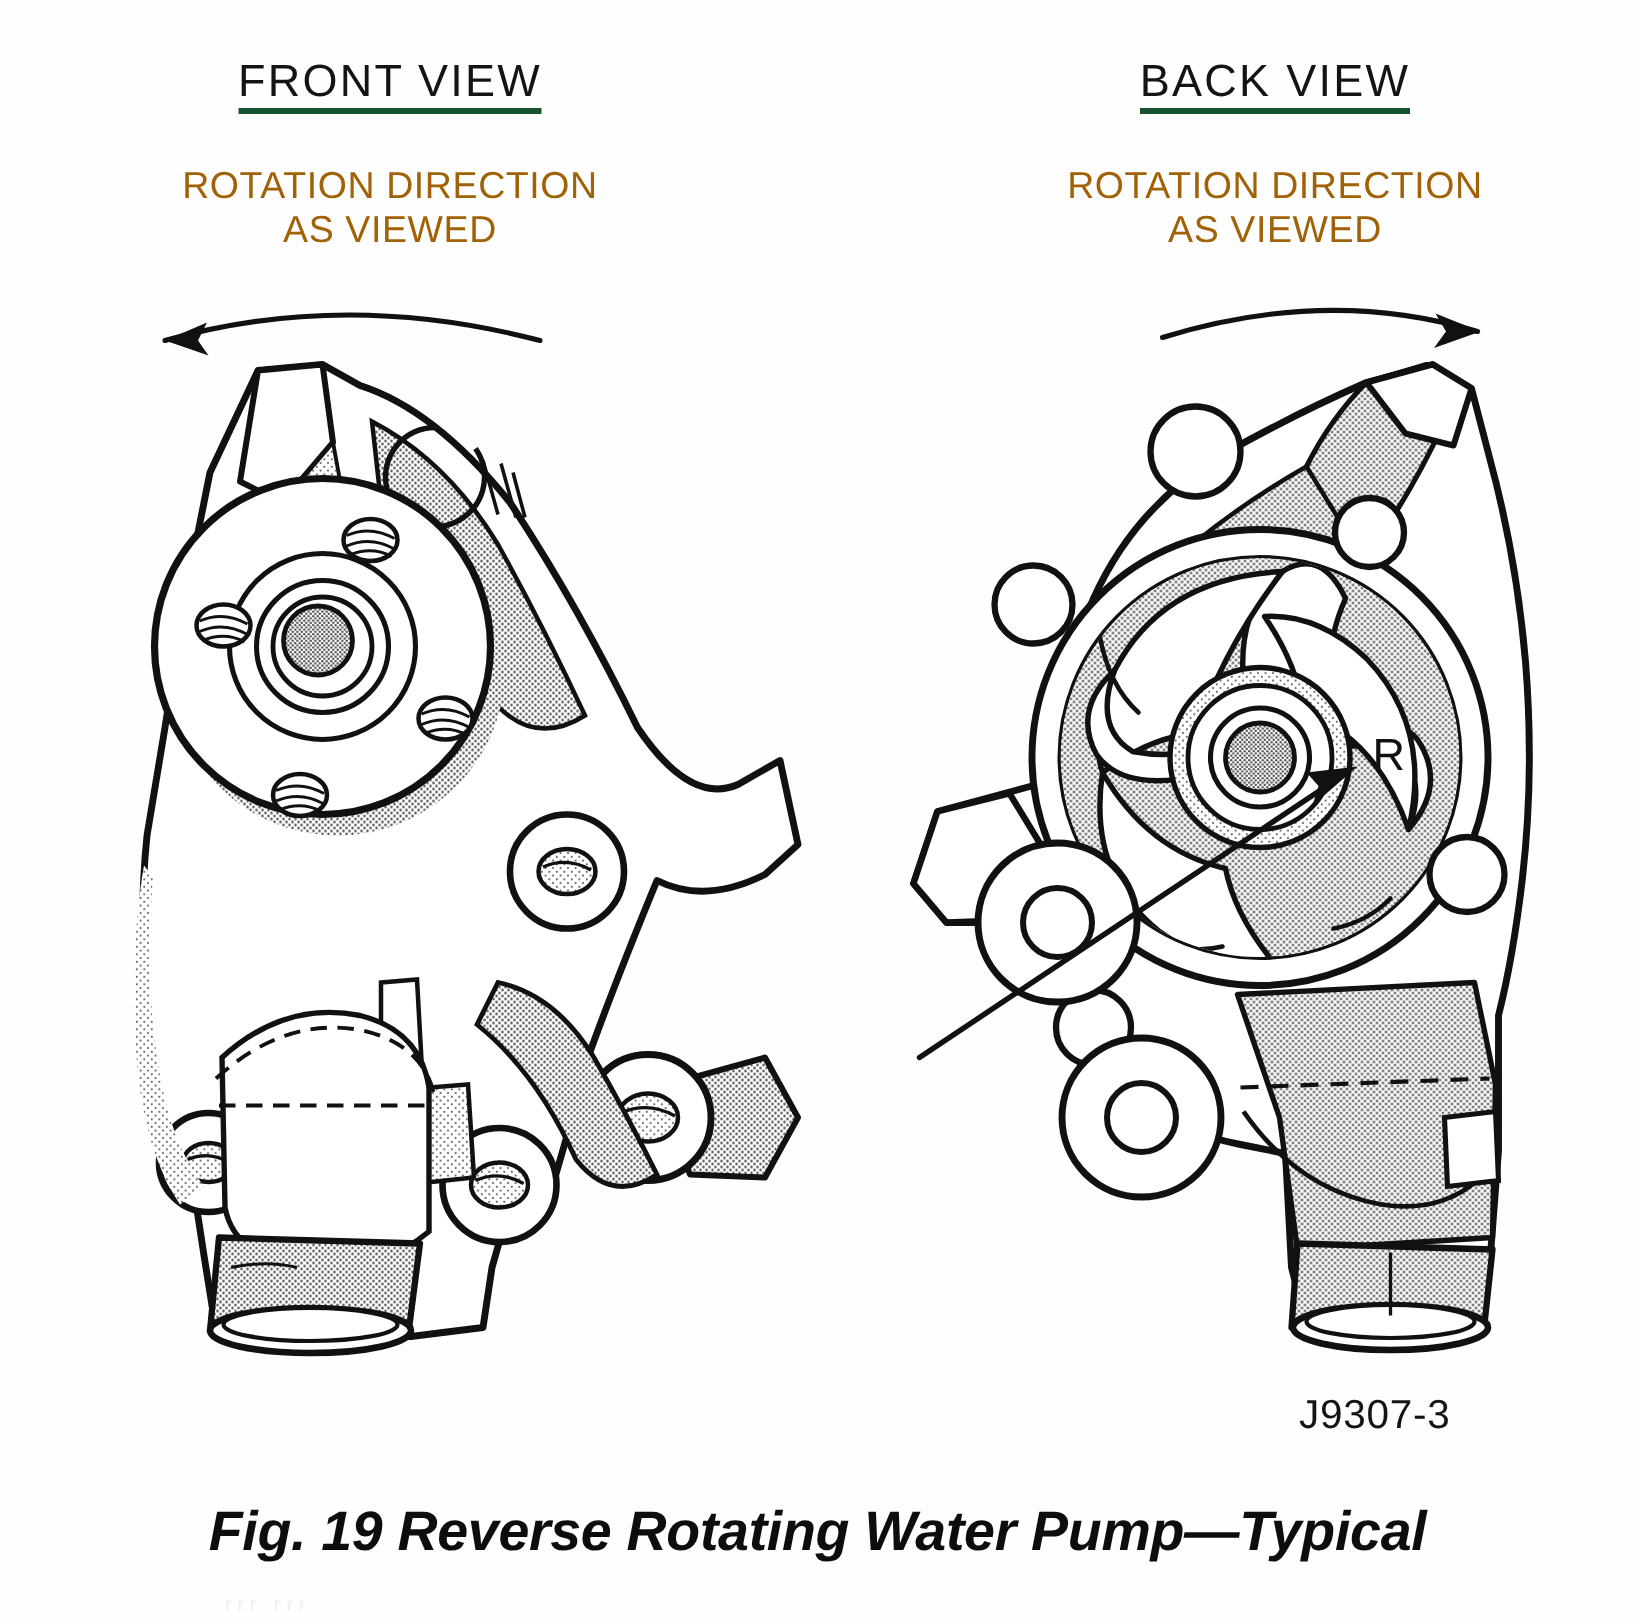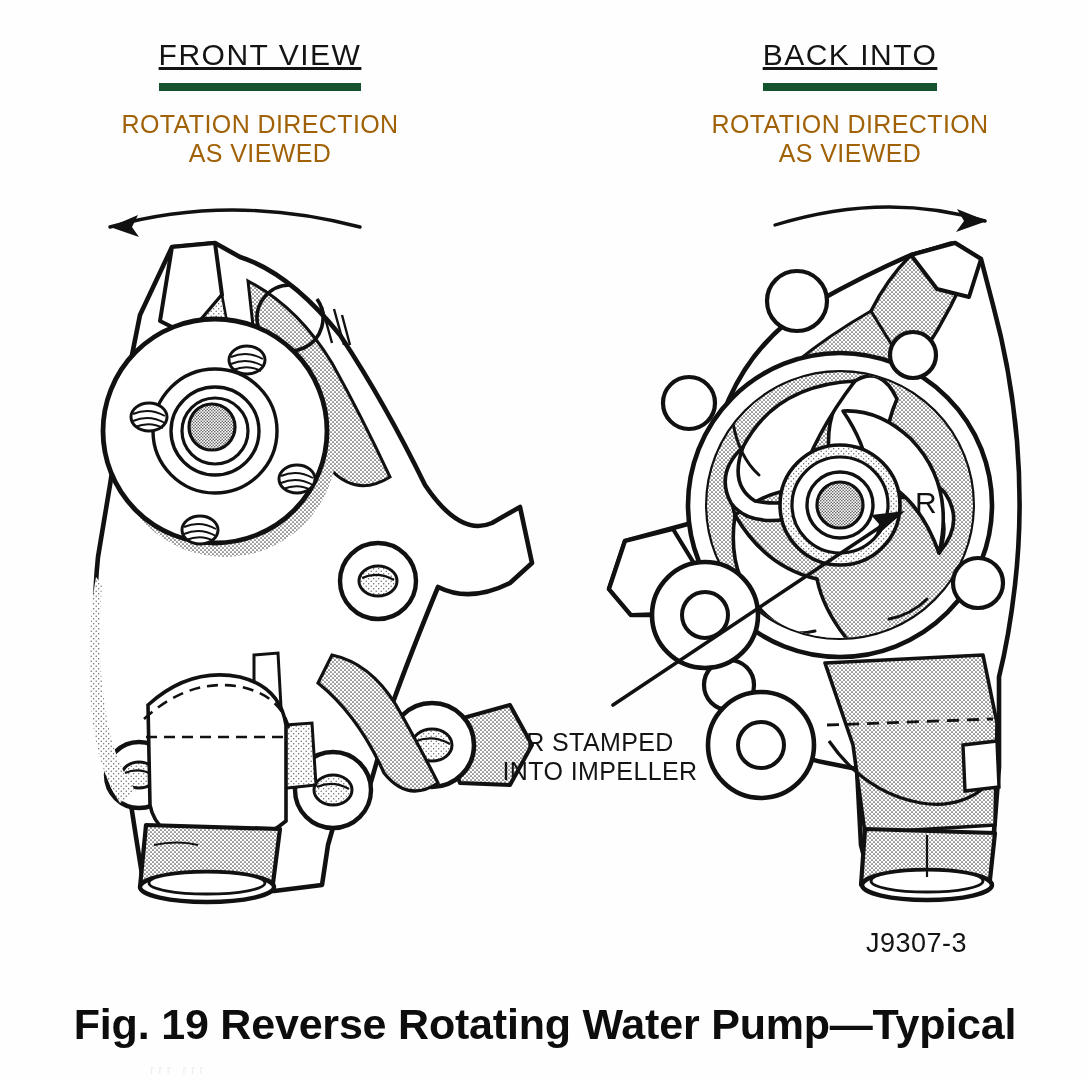--- a/index.html
+++ b/index.html
@@ -29,23 +29,22 @@
     text-align: center;
     font-family: "Liberation Sans", sans-serif;
     font-size: 30px;
     letter-spacing: 1.5px;
     font-weight: 400;
     color: #141414;
     white-space: nowrap;
   }
   .view-title .ul {
     display: inline-block;
-    border-bottom: 8px solid #14532d;
-    padding-bottom: 11px;
-    text-decoration: underline;
+    border-bottom: 4px solid #14532d;
+    padding-bottom: 0;
   }
 
   .rot-label {
     position: absolute;
     text-align: center;
     font-size: 25px;
     letter-spacing: 0.4px;
     line-height: 1.15;
     color: #a16207;
     white-space: nowrap;
@@ -67,22 +66,23 @@
     letter-spacing: 0.5px;
     color: #141414;
     white-space: nowrap;
   }
 
   .fig-caption {
     position: absolute;
     left: 0;
     right: 0;
     text-align: center;
-    font-size: 43px;
+    font-size: 37px;
     font-weight: bold;
+    font-style: italic;
     letter-spacing: -0.2px;
     color: #0d0d0d;
     white-space: nowrap;
   }
 
   .ghost {
     position: absolute;
     font-size: 13px;
     color: #eeeeee;
     letter-spacing: 4px;
@@ -100,21 +100,21 @@
   <div class="view-title" style="left:60px; top:38px; width:400px;">
     <span class="ul">FRONT VIEW</span>
   </div>
 
   <div class="rot-label" style="left:60px; top:110px; width:400px;">
     <div>ROTATION DIRECTION</div>
     <div>AS VIEWED</div>
   </div>
 
   <div class="view-title" style="left:650px; top:38px; width:400px;">
-    <span class="ul">BACK INTO</span>
+    <span class="ul">BACK VIEW</span>
   </div>
 
   <div class="rot-label" style="left:650px; top:110px; width:400px;">
     <div>ROTATION DIRECTION</div>
     <div>AS VIEWED</div>
   </div>
 
   <div class="art" style="left:40px; top:185px; width:520px; height:730px;">
     <svg width="520" height="730" viewBox="0 0 520 730" xmlns="http://www.w3.org/2000/svg">
       <defs>
@@ -422,24 +422,20 @@
         <path d="M 362 650 L 362 692" fill="none" stroke="#111" stroke-width="2.2"></path>
       </g>
 
       <g>
         <path d="M 48 520 L 330 332" fill="none" stroke="#111" stroke-width="3.6" stroke-linecap="round"></path>
         <path d="M 340 326 L 306 330 L 314 339 L 310 352 Z" fill="#111"></path>
       </g>
     </svg>
   </div>
 
-  <div class="callout-label" style="left:430px; top:728px; width:340px;">
-    <div>R STAMPED</div>
-    <div>INTO IMPELLER</div>
-  </div>
 
   <div class="drawing-no" style="left:866px; top:928px;">J9307-3</div>
 
   <div class="fig-caption" style="top:1000px;">Fig. 19 Reverse Rotating Water Pump—Typical</div>
 
   <div class="ghost" style="left:150px; top:1062px;">rrr rrr</div>
 
 </div>
 
 </body></html>

